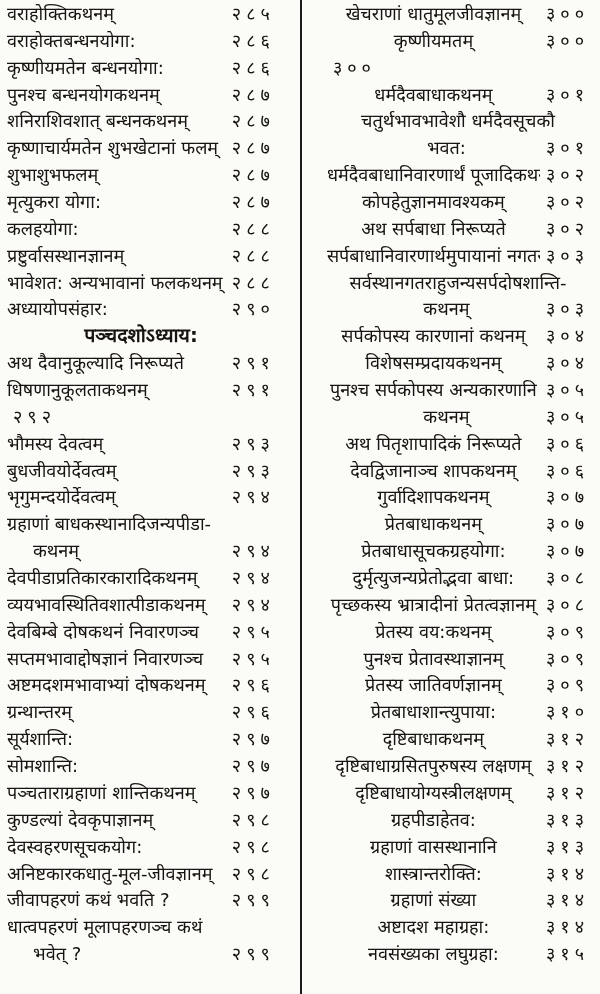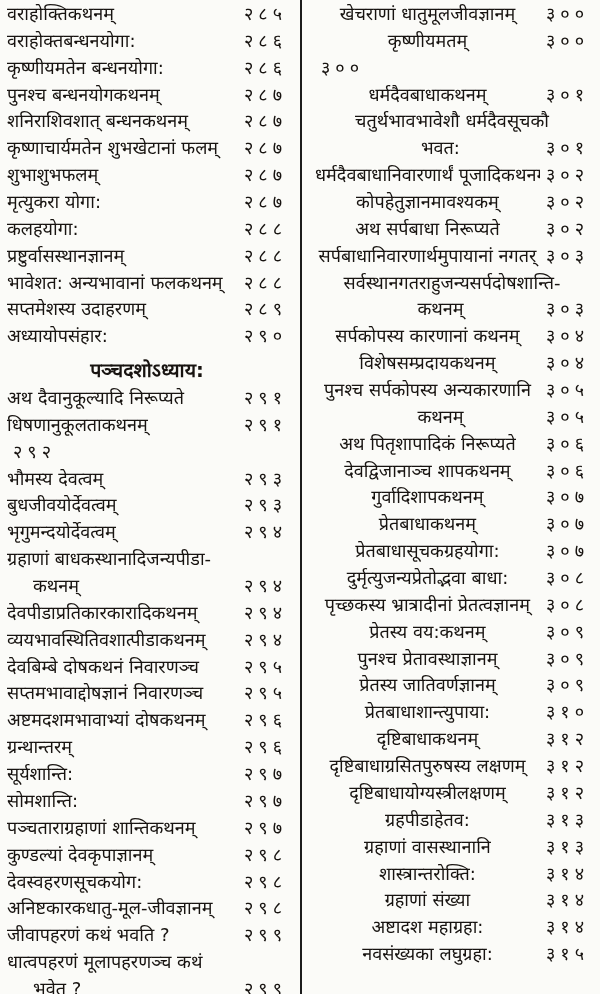--- a/index.html
+++ b/index.html
@@ -7,20 +7,21 @@
     width: 600px; height: 994px;
     background: #fbfbf8;
     color: #171310;
     font-family: "DejaVu Sans", "Liberation Serif", sans-serif;
     overflow: hidden;
   }
   .page {
     display: flex;
     width: 600px; height: 994px;
     box-sizing: border-box;
+    gap: 12px;
   }
   .col {
     box-sizing: border-box;
     overflow: hidden;
   }
   .col-left  { width: 300px; padding: 1px 13px 0 7px; }
   .divider   { width: 2px; background: #1c1c1c; height: 994px; flex: none; }
   .col-right { width: 298px; padding: 1px 11px 0 13px; text-align: center; }
 
   .row {
@@ -45,21 +46,20 @@
     font-size: 18px;
   }
   .chapter-heading {
     height: 26.86px;
     line-height: 26.86px;
     text-align: center;
     font-weight: bold;
     font-size: 19.5px;
     white-space: nowrap;
     overflow: hidden;
-    margin-top: 8px;
   }
 </style>
 </head>
 <body>
 
 <div class="page">
   <div class="col col-left" id="col-0">
       <div class="row">
     <span class="title">वराहोक्तिकथनम्</span>
     <span class="pageno">२८५</span>
@@ -98,24 +98,20 @@
   </div>
       <div class="row">
     <span class="title">प्रष्टुर्वासस्थानज्ञानम्</span>
     <span class="pageno">२८८</span>
   </div>
       <div class="row">
     <span class="title">भावेशत: अन्यभावानां फलकथनम्</span>
     <span class="pageno">२८८</span>
   </div>
       <div class="row">
-    <span class="title">सप्तमेशस्य उदाहरणम्</span>
-    <span class="pageno">२८९</span>
-  </div>
-      <div class="row">
     <span class="title">अध्यायोपसंहार:</span>
     <span class="pageno">२९०</span>
   </div>
       <div class="chapter-heading">पञ्चदशोऽध्याय:</div>
       <div class="row">
     <span class="title">अथ दैवानुकूल्यादि निरूप्यते</span>
     <span class="pageno">२९१</span>
   </div>
       <div class="row">
     <span class="title">धिषणानुकूलताकथनम्</span>

